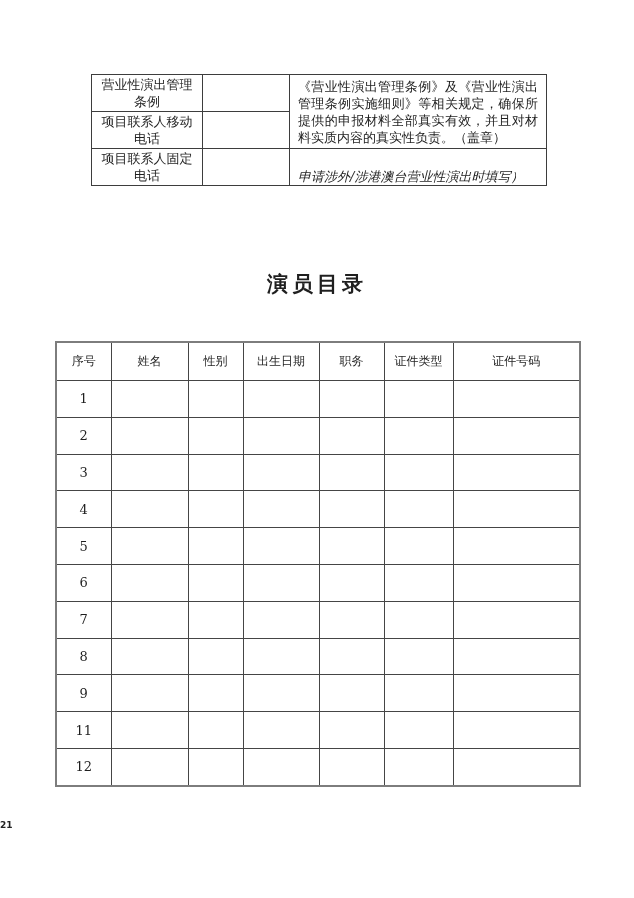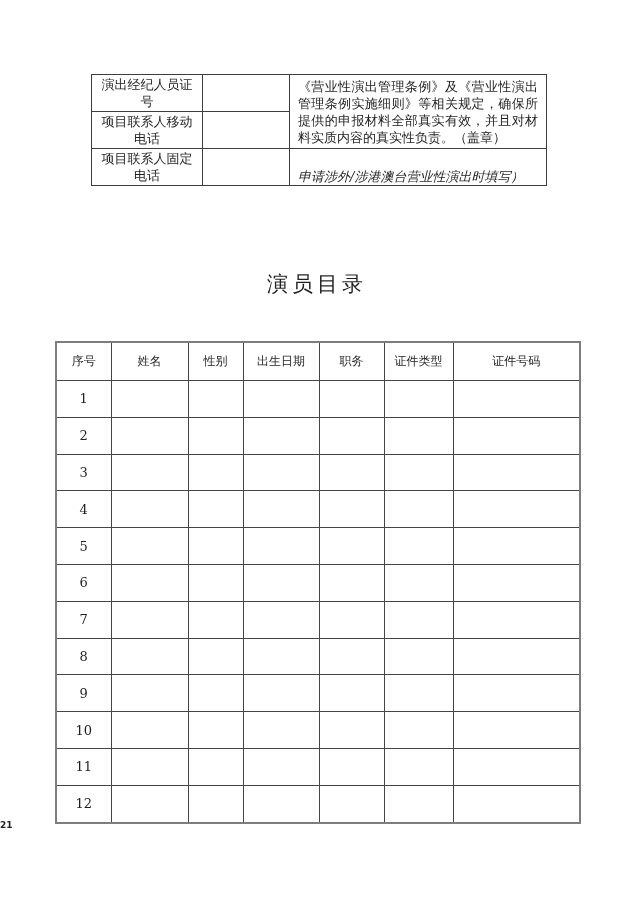--- a/index.html
+++ b/index.html
@@ -52,21 +52,21 @@
 
   
   .section-title {
     position: absolute;
     top: 270px;
     left: 0;
     width: 634px;
     margin: 0;
     text-align: center;
     font-size: 21px;
-    font-weight: normal;
+    font-weight: bold;
     letter-spacing: 4px;
   }
 
   
   table.actor-table {
     position: absolute;
     left: 55px;
     top: 309px;
     width: 524px;
     border-collapse: collapse;
@@ -111,21 +111,21 @@
 <div class="page">
 
   <table class="top-table">
     <colgroup>
       <col style="width:111px">
       <col style="width:87px">
       <col style="width:257px">
     </colgroup>
     <tbody>
         <tr>
-      <td class="field-label">演出经纪人员证号</td>
+      <td class="field-label">营业性演出管理条例</td>
       <td class="field-value"></td>
       <td class="notice-cell" rowspan="2">《营业性演出管理条例》及《营业性演出管理条例实施细则》等相关规定，确保所提供的申报材料全部真实有效，并且对材料实质内容的真实性负责。（盖章）</td>
     </tr>
     <tr>
       <td class="field-label">项目联系人移动电话</td>
       <td class="field-value"></td>
     </tr>
     <tr>
       <td class="field-label">项目联系人固定电话</td>
       <td class="field-value"></td>
@@ -233,29 +233,20 @@
       <tr>
         <td>9</td>
         <td></td>
           <td></td>
           <td></td>
           <td></td>
           <td></td>
           <td></td>
       </tr>
       <tr>
-        <td>10</td>
-        <td></td>
-          <td></td>
-          <td></td>
-          <td></td>
-          <td></td>
-          <td></td>
-      </tr>
-      <tr>
         <td>11</td>
         <td></td>
           <td></td>
           <td></td>
           <td></td>
           <td></td>
           <td></td>
       </tr>
       <tr>
         <td>12</td>

